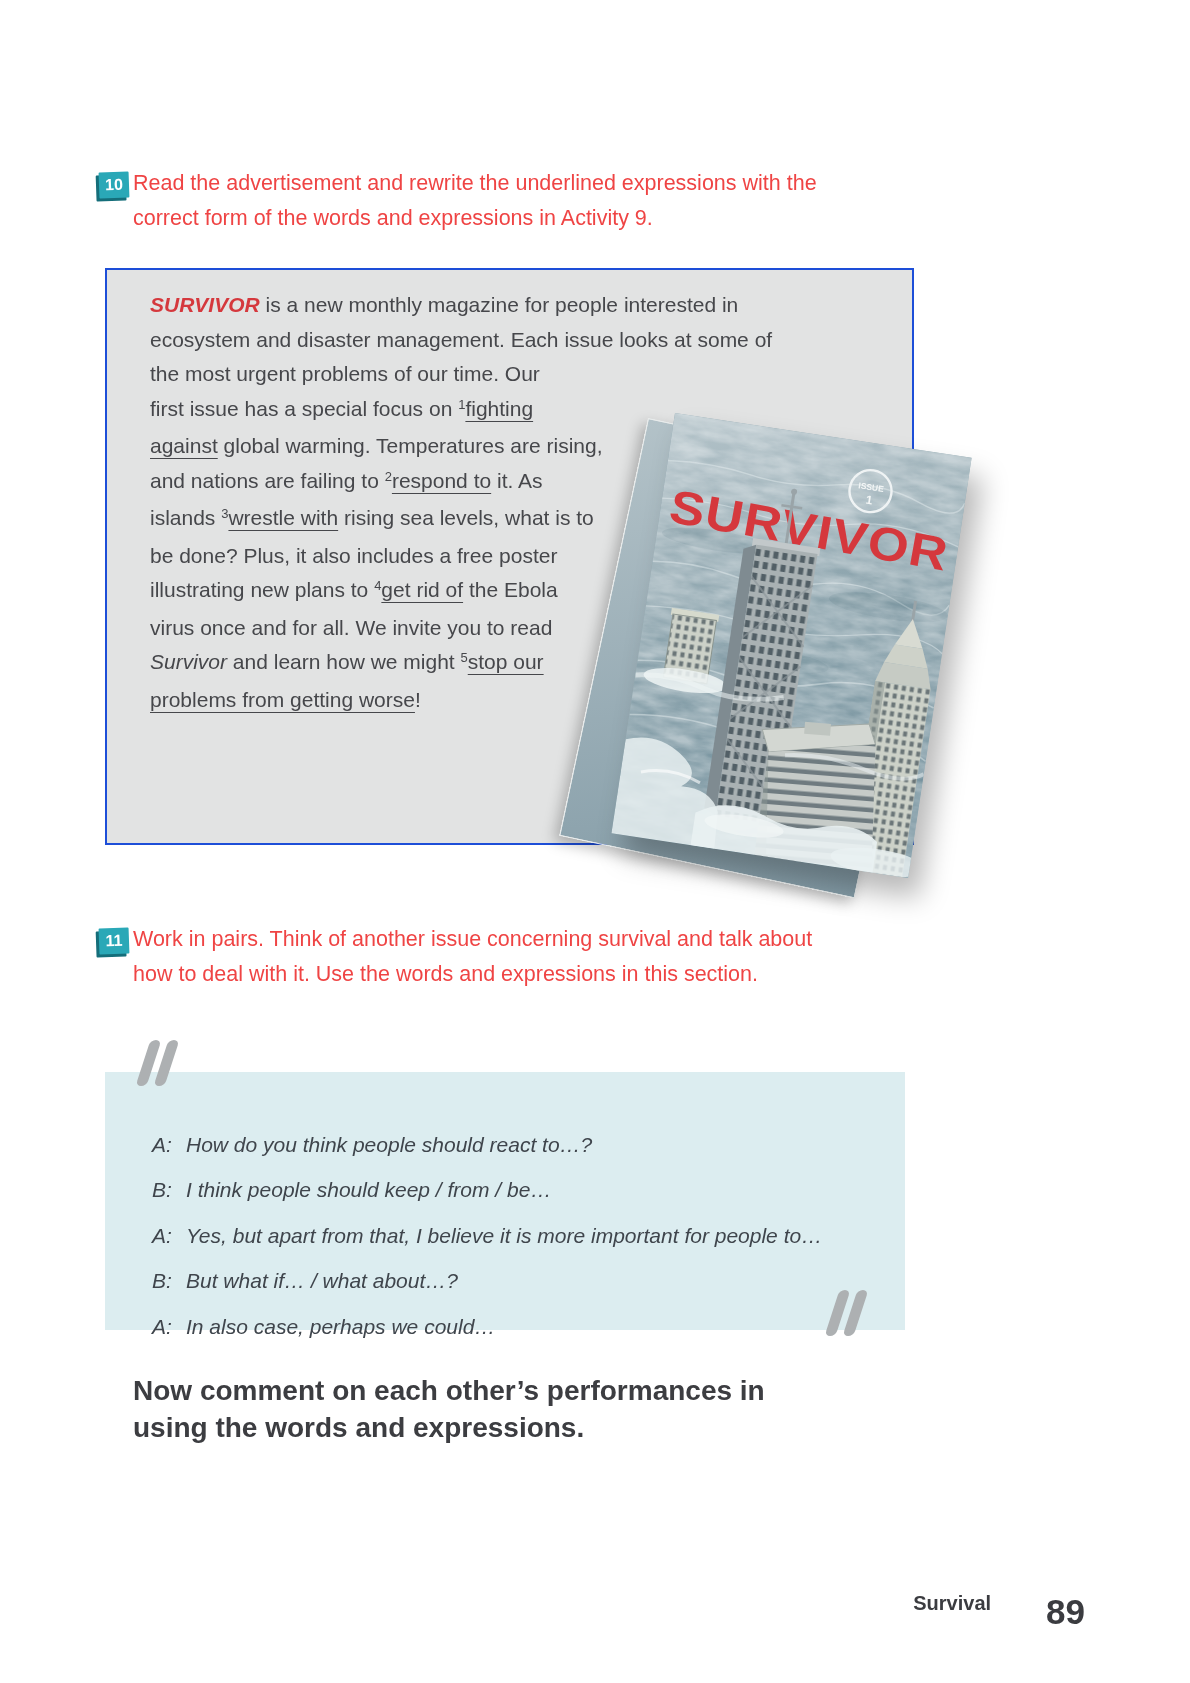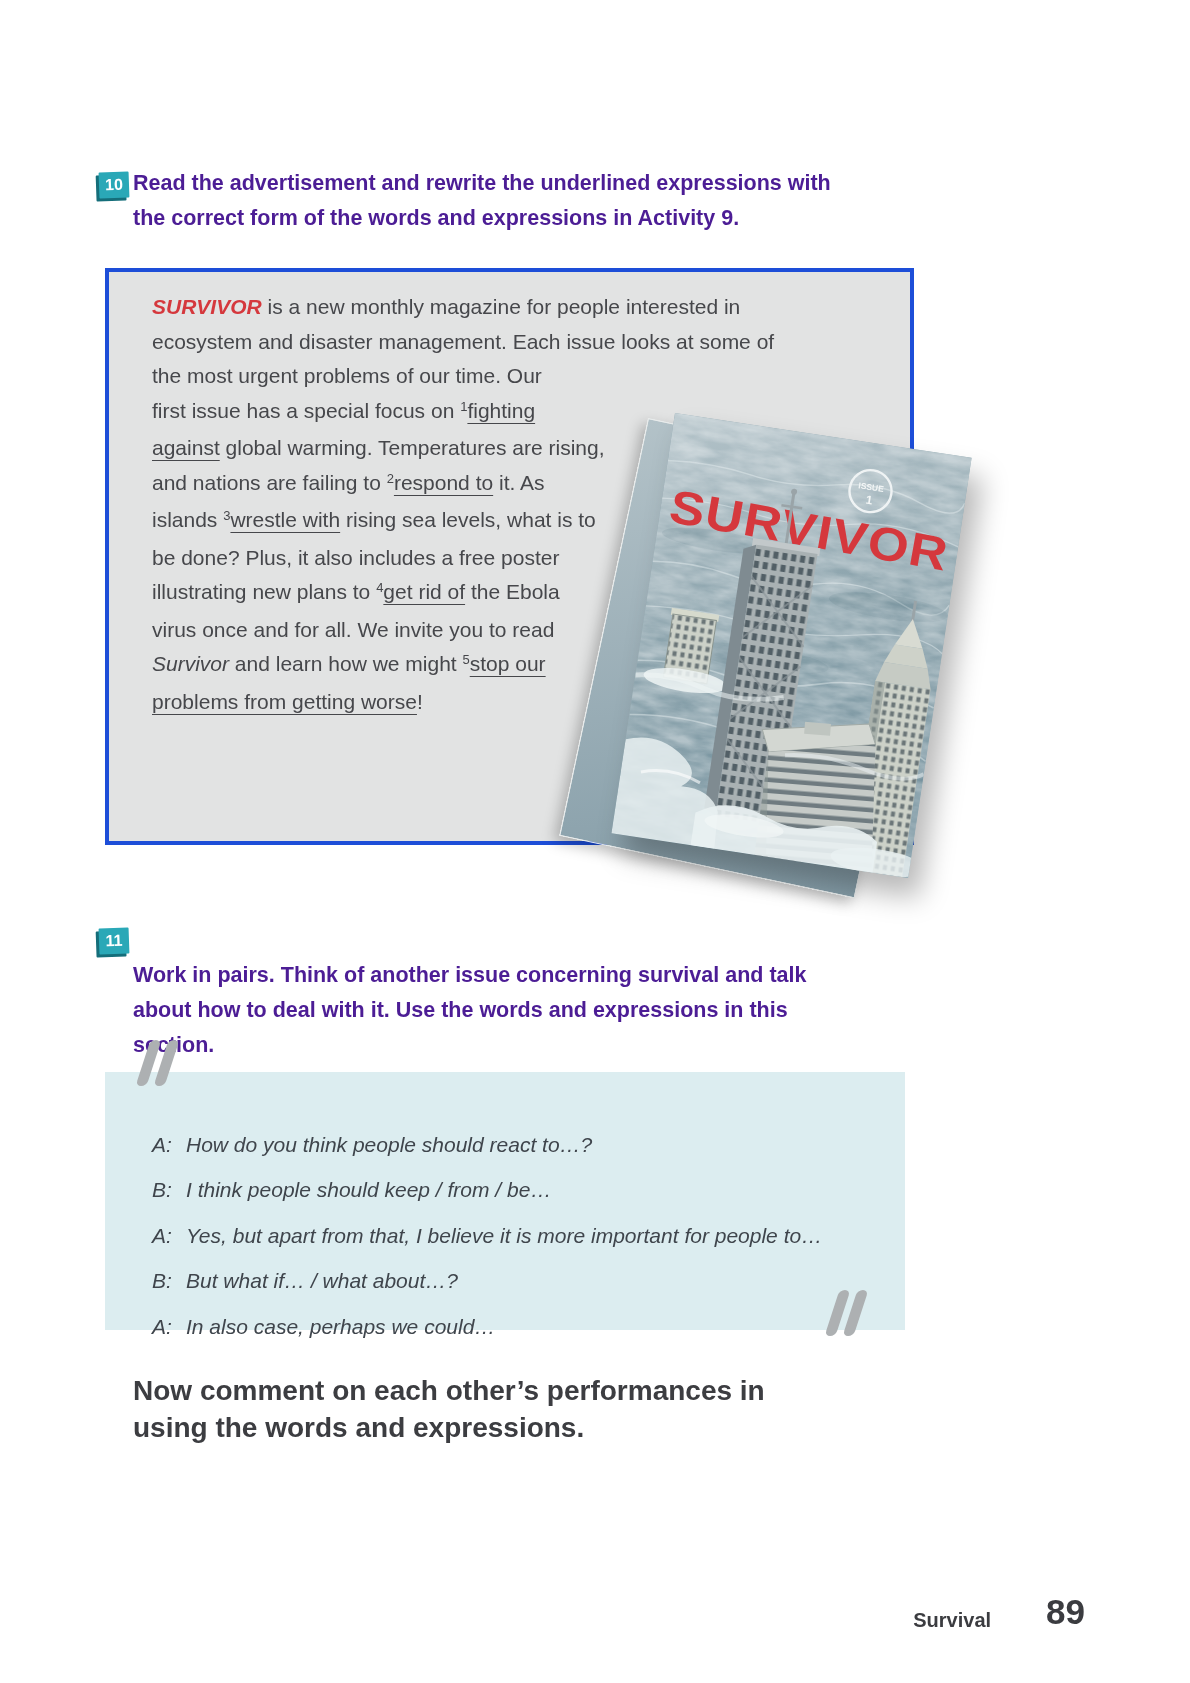--- a/index.html
+++ b/index.html
@@ -8,26 +8,26 @@
     font-family:"Liberation Sans", sans-serif;color:#46474b;overflow:hidden;
   }
   
   .badge{
     position:absolute;width:30px;height:26px;background:#2aa8b7;
     color:#ffffff;font-weight:bold;font-size:16px;line-height:26px;text-align:center;
     transform:rotate(-2deg);box-shadow:-3px 3px 0 #156e7a;border-radius:1px;
   }
   
   .act-head{
-    position:absolute;font-weight:bold;font-size:21.5px;line-height:35px;color:#4c1d95;
+    position:absolute;font-weight:normal;font-size:21.5px;line-height:35px;color:#ef4444;
   }
   
   .ad-box{
     position:absolute;left:105px;top:268px;width:809px;height:577px;
-    background:#e2e3e3;border:4px solid #1d4ed8;box-sizing:border-box;
+    background:#e2e3e3;border:2px solid #1d4ed8;box-sizing:border-box;
   }
   .ad-text{position:absolute;left:43px;top:18px;font-size:21px;line-height:34.5px;color:#46474b;}
   .ad-p1{width:640px;margin:0;}
   .ad-p2{width:455px;margin:0;}
   .seg-brand{color:#d5383d;font-weight:bold;font-style:italic;}
   .seg-underline{text-decoration:underline;text-underline-offset:5px;text-decoration-thickness:1.3px;}
   .seg-sup{font-size:13px;position:relative;top:-7px;}
   .seg-italic{font-style:italic;}
   
   .mag{position:absolute;transform-origin:top left;}
@@ -45,21 +45,21 @@
   .blue-box{position:absolute;left:105px;top:1072px;width:800px;height:258px;background:#dcedf0;}
   .quote{position:absolute;display:flex;gap:7px;}
   .quote i{display:block;width:11px;height:46px;background:#adb0b2;border-radius:6px;transform:skewX(-18deg);}
   .quote-open{left:143px;top:1040px;}
   .quote-close{left:832px;top:1290px;}
   .dialogue{position:absolute;left:152px;top:1122px;font-size:21px;font-style:italic;color:#3f454c;}
   .dialogue .row{display:flex;height:45.5px;align-items:center;}
   .dialogue .spk{flex:none;width:34px;}
   
   .closing{position:absolute;left:133px;top:1372px;width:700px;font-weight:bold;font-size:28px;line-height:37px;color:#3c3d41;}
-  .footer{position:absolute;top:1592px;right:105px;display:flex;align-items:flex-end;gap:55px;color:#3b3c40;}
+  .footer{position:absolute;top:1592px;right:105px;display:flex;align-items:flex-start;gap:55px;color:#3b3c40;}
   .footer .f-label{font-weight:bold;font-size:20px;}
   .footer .f-page{font-weight:bold;font-size:35px;}
 </style>
 </head>
 <body>
 
 <div class="page">
 
   <span class="badge" style="left:99px;top:172px;">10</span>
   <div class="act-head" style="left:133px;top:166px;width:730px;">Read the advertisement and rewrite the underlined expressions with the correct form of the words and expressions in Activity 9.</div>
@@ -165,21 +165,21 @@
         <ellipse cx="268" cy="414" rx="48" ry="13" fill="#eaf1f2" opacity="0.8"></ellipse>
         <ellipse cx="130" cy="398" rx="40" ry="10" fill="#f2f7f7" opacity="0.7"></ellipse>
         <path d="M0 265 Q35 258 70 268 T150 265" stroke="#f0f6f6" stroke-width="5" fill="none" opacity="0.55"></path>
         <path d="M160 322 Q200 314 240 324 T300 320" stroke="#eef4f5" stroke-width="4" fill="none" opacity="0.5"></path>
         <path d="M20 360 Q50 350 80 362" stroke="#ffffff" stroke-width="3" fill="none" opacity="0.6"></path>
       </g>
     </svg>
   </div>
 
   <span class="badge" style="left:99px;top:928px;">11</span>
-  <div class="act-head" style="left:133px;top:958px;width:712px;">Work in pairs. Think of another issue concerning survival and talk about how to deal with it. Use the words and expressions in this section.</div>
+  <div class="act-head" style="left:133px;top:922px;width:712px;">Work in pairs. Think of another issue concerning survival and talk about how to deal with it. Use the words and expressions in this section.</div>
 
   <div class="blue-box"></div>
   <span class="quote quote-open">
       <i></i>
       <i></i>
     </span>
   <span class="quote quote-close">
       <i></i>
       <i></i>
     </span>

